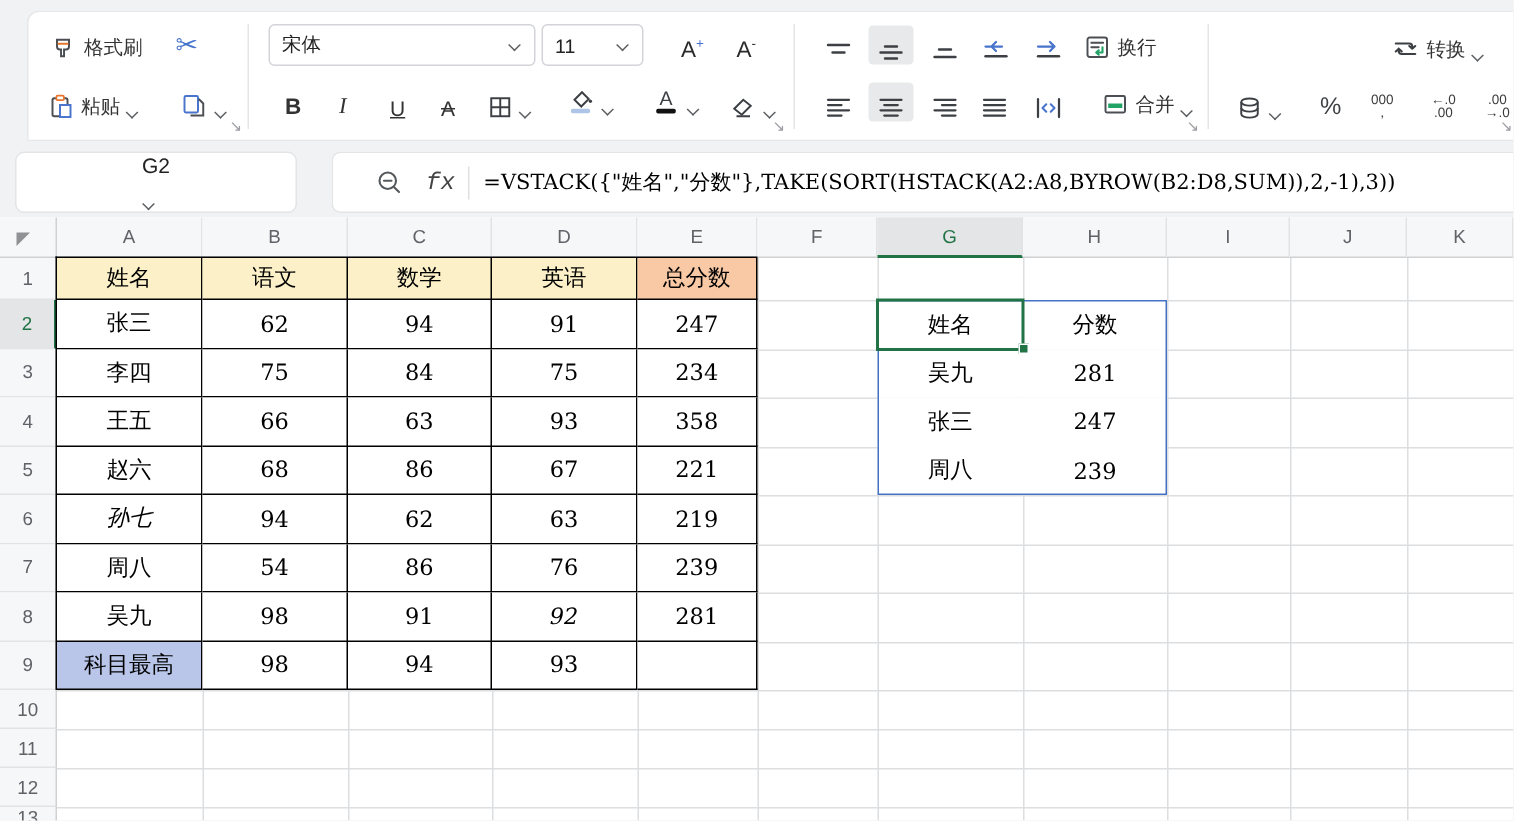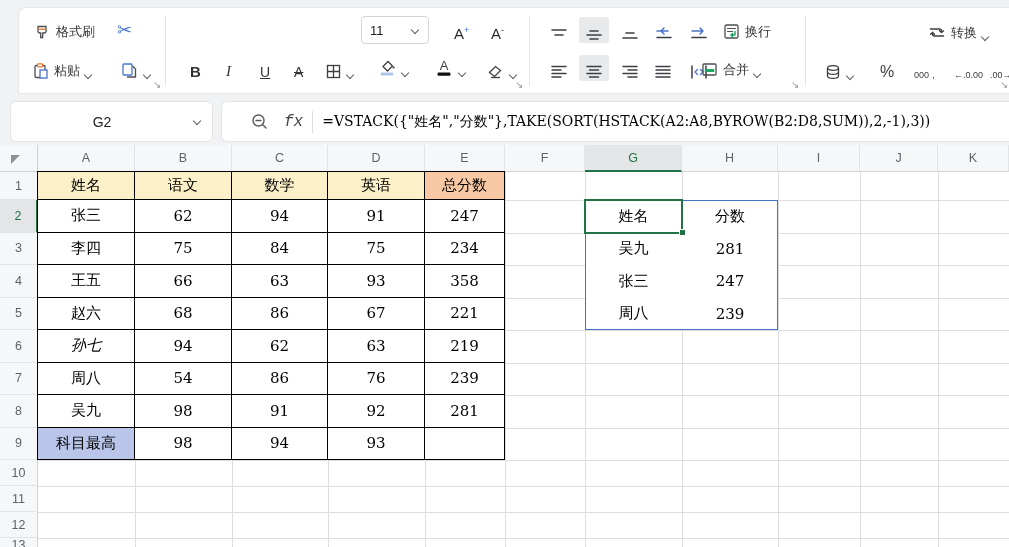--- a/index.html
+++ b/index.html
@@ -21,27 +21,27 @@
   .chev { width:9px; height:9px; position:relative; display:inline-block; }
   .chev::after { content:""; position:absolute; left:1px; top:1px; width:5px; height:5px;
     border-right:1.3px solid #5c5f62; border-bottom:1.3px solid #5c5f62; transform:rotate(45deg); }
   .glyph-b { font-weight:bold; font-size:15px; }
   .glyph-i { font-style:italic; font-family:"Liberation Serif", serif; font-size:15px; }
   .glyph-u { text-decoration:underline; font-size:14px; }
   .glyph-s { text-decoration:line-through; font-size:14px; }
   .fontsz { font-size:15px; color:#2b2b2b; }
   .sup { font-size:9px; vertical-align:super; }
   .sel-bg { background:#E8E9EA; border-radius:3px; }
-  .two-line { display:inline-flex; flex-direction:row; align-items:center; font-size:9px;
+  .two-line { display:inline-flex; flex-direction:column; align-items:center; font-size:9px;
     line-height:9px; color:#3c3c3c; letter-spacing:0; }
   svg.icon { display:block; }
 
   
   .fcard { position:absolute; top:101px; height:41px; background:#fff; border:1px solid #E3E4E6; border-radius:6px; }
-  #namebox { left:10px; width:203px; display:flex; align-items:center; }
+  #namebox { left:10px; width:188px; display:flex; align-items:center;flex-direction:column; }
   #namebox .ref { flex:1; text-align:center; font-size:14px; color:#222; }
   #fxbar { left:221px; width:788px; border-right:none; border-radius:6px 0 0 6px;
     display:flex; align-items:center; }
   .fx { font-family:"Liberation Serif", serif; font-style:italic; font-size:16px; color:#444; }
   .fsep { width:1px; height:22px; background:#DDDFE1; margin:0 9px; }
   .formula { font-family:"DejaVu Serif","Liberation Serif", serif; font-size:14px; color:#000;
     white-space:nowrap; }
 
   
   #grid { position:absolute; left:0; top:145px; width:1009px; height:402px; background:#fff; }
@@ -91,20 +91,24 @@
     <div class="rb-item rb-btn" style="left:98px;top:46px;">
       <svg class="icon" width="19" height="19" viewBox="0 0 19 19">
         <rect x="3" y="3" width="9" height="11" rx="1" fill="#fff" stroke="#4874CB" stroke-width="1.3"></rect>
         <path d="M7 16 h8.5 l0 -8 l-3 -3" fill="none" stroke="#4b4e52" stroke-width="1.3"></path>
       </svg>
       <span class="chev"></span>
     </div>
     <span class="launcher" style="left:134px;top:72px;">↘</span>
     <div class="divider" style="left:146px;"></div>
 
+    <div class="combo" style="left:160px;top:8px;width:178px;">
+      <span>宋体</span>
+      <span class="chev"></span>
+    </div>
     <div class="combo" style="left:342px;top:8px;width:68px;">
       <span>11</span>
       <span class="chev"></span>
     </div>
     <div class="rb-item rb-btn fontsz" style="left:432px;top:8px;">
       <span><span>A</span><span class="sup" style="color:#4874CB;">+</span></span>
     </div>
     <div class="rb-item rb-btn fontsz" style="left:469px;top:8px;">
       <span><span>A</span><span class="sup">-</span></span>
     </div>
@@ -208,21 +212,21 @@
       <svg class="icon" width="20" height="18" viewBox="0 0 20 18">
           <path d="M3 3.5 h14 M3 7 h14 M3 10.5 h14 M3 14 h14" stroke="#3c3f43" stroke-width="1.5" stroke-linecap="round"></path>
         </svg>
     </div>
     <div class="rb-item rb-btn" style="left:666px;top:47px;">
       <svg class="icon" width="22" height="18" viewBox="0 0 22 18">
         <path d="M4 3 v12 M18 3 v12" stroke="#3c3f43" stroke-width="1.5" stroke-linecap="round"></path>
         <path d="M9.5 6.5 l-2.5 2.5 l2.5 2.5 M12.5 6.5 l2.5 2.5 l-2.5 2.5" fill="none" stroke="#4874CB" stroke-width="1.4" stroke-linecap="round" stroke-linejoin="round"></path>
       </svg>
     </div>
-    <div class="rb-item rb-btn" style="left:678px;top:45px;">
+    <div class="rb-item rb-btn" style="left:712px;top:45px;">
       <svg class="icon" width="19" height="19" viewBox="0 0 19 19">
         <rect x="3" y="4" width="13" height="11" rx="1" fill="none" stroke="#4b4e52" stroke-width="1.3"></rect>
         <rect x="4.8" y="9" width="9.4" height="3" fill="#21A366"></rect>
       </svg>
       <span>合并</span>
       <span class="chev"></span>
     </div>
     <span class="launcher" style="left:772px;top:72px;">↘</span>
     <div class="divider" style="left:786px;"></div>
 
@@ -367,21 +371,21 @@
         <div class="cell tcell" style="left: 328px; top: 185px; width: 97px; height: 32.5px;">63</div>
         <div class="cell tcell" style="left: 425px; top: 185px; width: 80px; height: 32.5px;">219</div>
         <div class="cell tcell" style="left: 38px; top: 217.5px; width: 97px; height: 32.5px;">周八</div>
         <div class="cell tcell" style="left: 135px; top: 217.5px; width: 97px; height: 32.5px;">54</div>
         <div class="cell tcell" style="left: 232px; top: 217.5px; width: 96px; height: 32.5px;">86</div>
         <div class="cell tcell" style="left: 328px; top: 217.5px; width: 97px; height: 32.5px;">76</div>
         <div class="cell tcell" style="left: 425px; top: 217.5px; width: 80px; height: 32.5px;">239</div>
         <div class="cell tcell" style="left: 38px; top: 250px; width: 97px; height: 32.5px;">吴九</div>
         <div class="cell tcell" style="left: 135px; top: 250px; width: 97px; height: 32.5px;">98</div>
         <div class="cell tcell" style="left: 232px; top: 250px; width: 96px; height: 32.5px;">91</div>
-        <div class="cell tcell" style="left: 328px; top: 250px; width: 97px; height: 32.5px;">92</div>
+        <div class="cell tcell" style="left: 328px; top: 250px; width: 97px; height: 32.5px; font-style: italic;">92</div>
         <div class="cell tcell" style="left: 425px; top: 250px; width: 80px; height: 32.5px;">281</div>
         <div class="cell tcell" style="left: 38px; top: 282.5px; width: 97px; height: 32.5px; background: rgb(185, 198, 233);">科目最高</div>
         <div class="cell tcell" style="left: 135px; top: 282.5px; width: 97px; height: 32.5px;">98</div>
         <div class="cell tcell" style="left: 232px; top: 282.5px; width: 96px; height: 32.5px;">94</div>
         <div class="cell tcell" style="left: 328px; top: 282.5px; width: 97px; height: 32.5px;">93</div>
         <div class="cell tcell" style="left: 425px; top: 282.5px; width: 80px; height: 32.5px;"></div>
         <div class="tframe" style="left: 37px; top: 26px; width: 468px; height: 289px;"></div>
         <div class="cell spillcell" style="left: 585px; top: 55px; width: 97px; height: 32.5px;">姓名</div>
         <div class="cell spillcell" style="left: 682px; top: 55px; width: 96px; height: 32.5px;">分数</div>
         <div class="cell spillcell" style="left: 585px; top: 87.5px; width: 97px; height: 32.5px;">吴九</div>

